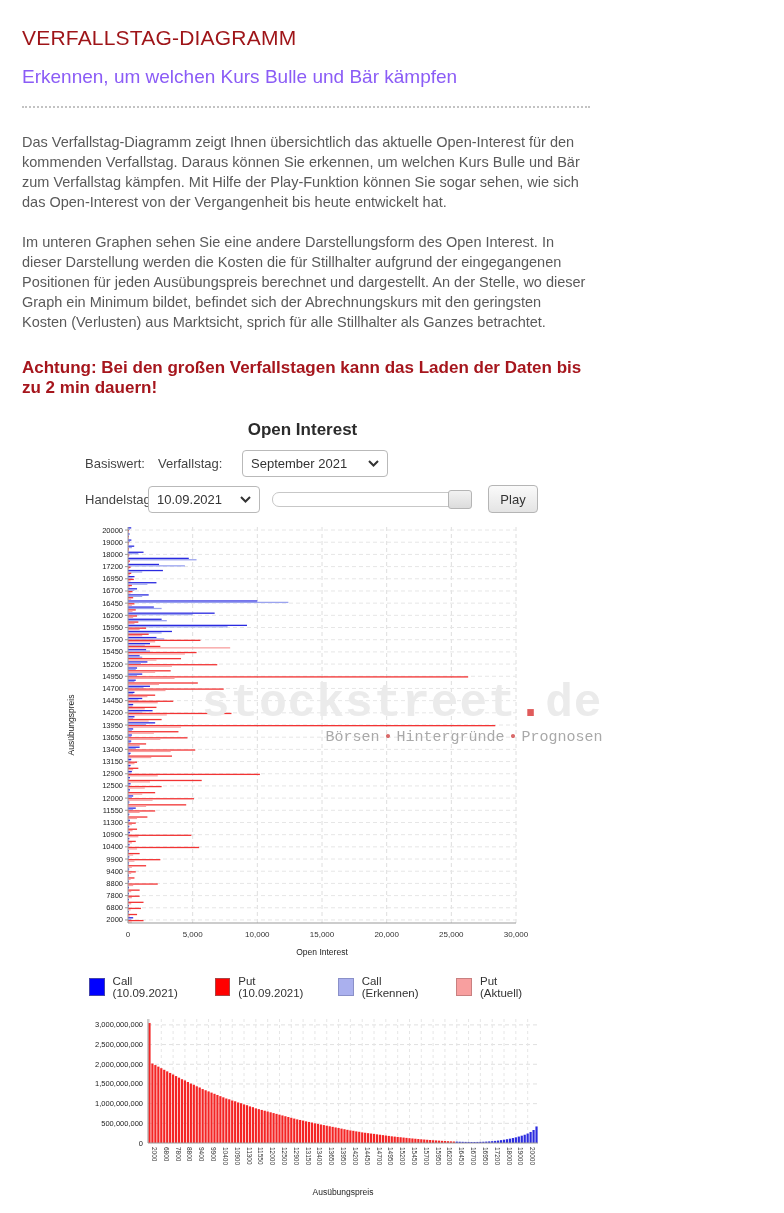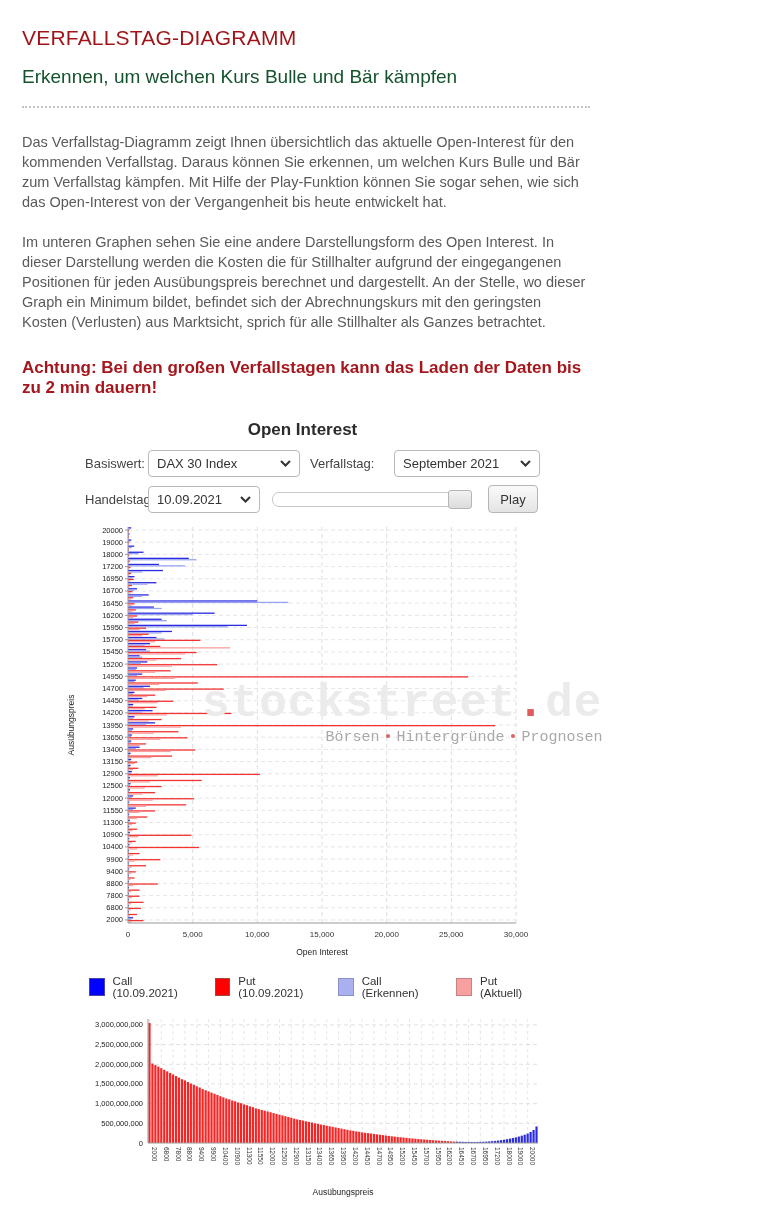--- a/index.html
+++ b/index.html
@@ -1,19 +1,19 @@
 <!DOCTYPE html>
 <html><head>
 <meta charset="utf-8">
 <style>
   html,body{margin:0;padding:0;background:#fff;font-family:"Liberation Sans",sans-serif;}
   body{width:784px;}
   .page{padding:20px 22px 10px 22px;position:relative;}
   h1{font-size:21px;font-weight:normal;color:#9e1418;margin:6px 0 16px 0;letter-spacing:.2px;}
-  .subtitle{font-size:19px;color:#14532d;margin:0 0 18px 0;font-weight:normal;}
+  .subtitle{font-size:19px;color:#8b5cf6;margin:0 0 18px 0;font-weight:normal;}
   .dotted{border:0;border-top:2px dotted #c3c3c3;margin:0 0 24px 0;width:568px;}
   p.body-text{font-size:14.5px;line-height:20px;color:#5a5a5a;max-width:565px;margin:0 0 20px 0;}
   .warning{font-size:17px;font-weight:bold;color:#a6161d;margin:26px 0 22px 0;max-width:565px;}
   .chart-col{margin-left:38px;width:500px;}
   .chart-title{font-size:17px;font-weight:bold;color:#2b2b2b;text-align:center;margin:0 0 10px 0;width:485px;}
   .ctrl-row{display:flex;align-items:center;margin-bottom:8px;}
   .ctrl-label{font-size:13px;color:#444;display:inline-block;}
   .lbl1{width:63px;margin-left:25px;}
   .lbl2{width:84px;margin-left:10px;}
   .fake-select{border:1px solid #b9b9b9;border-radius:4px;height:27px;display:flex;align-items:center;justify-content:space-between;padding:0 8px;font-size:13px;color:#333;background:#fff;box-sizing:border-box;cursor:pointer;}
@@ -45,26 +45,20 @@
   <p class="body-text">Das Verfallstag-Diagramm zeigt Ihnen übersichtlich das aktuelle Open-Interest für den kommenden Verfallstag. Daraus können Sie erkennen, um welchen Kurs Bulle und Bär zum Verfallstag kämpfen. Mit Hilfe der Play-Funktion können Sie sogar sehen, wie sich das Open-Interest von der Vergangenheit bis heute entwickelt hat.</p>
   <p class="body-text">Im unteren Graphen sehen Sie eine andere Darstellungsform des Open Interest. In dieser Darstellung werden die Kosten die für Stillhalter aufgrund der eingegangenen Positionen für jeden Ausübungspreis berechnet und dargestellt. An der Stelle, wo dieser Graph ein Minimum bildet, befindet sich der Abrechnungskurs mit den geringsten Kosten (Verlusten) aus Marktsicht, sprich für alle Stillhalter als Ganzes betrachtet.</p>
 
   <div class="warning">Achtung: Bei den großen Verfallstagen kann das Laden der Daten bis zu 2 min dauern!</div>
 
   <div class="chart-col">
     <div class="chart-title">Open Interest</div>
 
     <div class="ctrl-row">
       <span class="ctrl-label lbl1">Basiswert:</span>
-      <div class="fake-select w152">
-        <span>DAX 30 Index</span>
-        <svg width="11" height="7" viewBox="0 0 11 7">
-            <polyline points="1,1 5.5,5.5 10,1" fill="none" stroke="#333" stroke-width="2"></polyline>
-          </svg>
-      </div>
       <span class="ctrl-label lbl2">Verfallstag:</span>
       <div class="fake-select w146">
         <span>September 2021</span>
         <svg width="11" height="7" viewBox="0 0 11 7">
             <polyline points="1,1 5.5,5.5 10,1" fill="none" stroke="#333" stroke-width="2"></polyline>
           </svg>
       </div>
     </div>
 
     <div class="ctrl-row">

